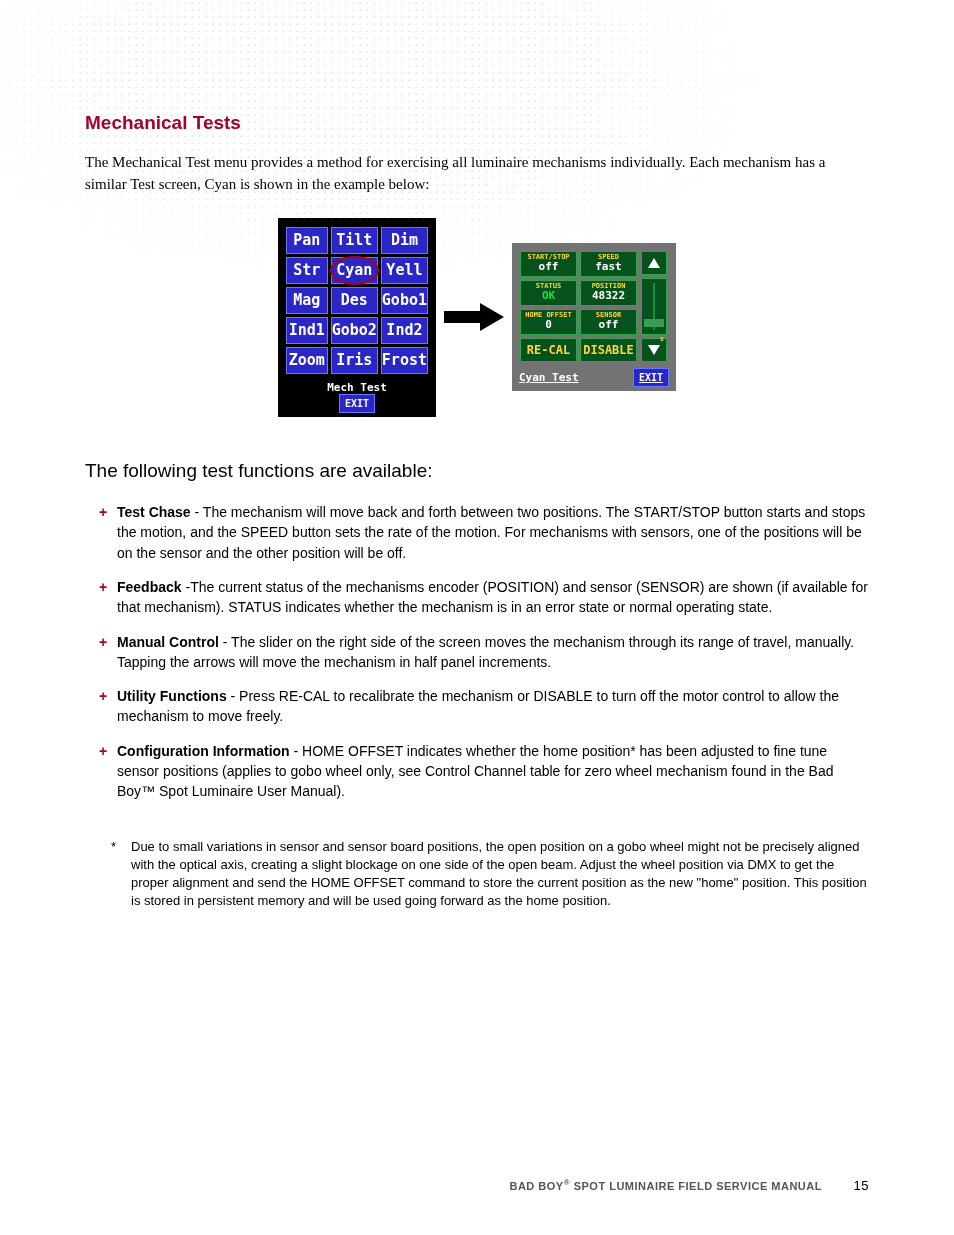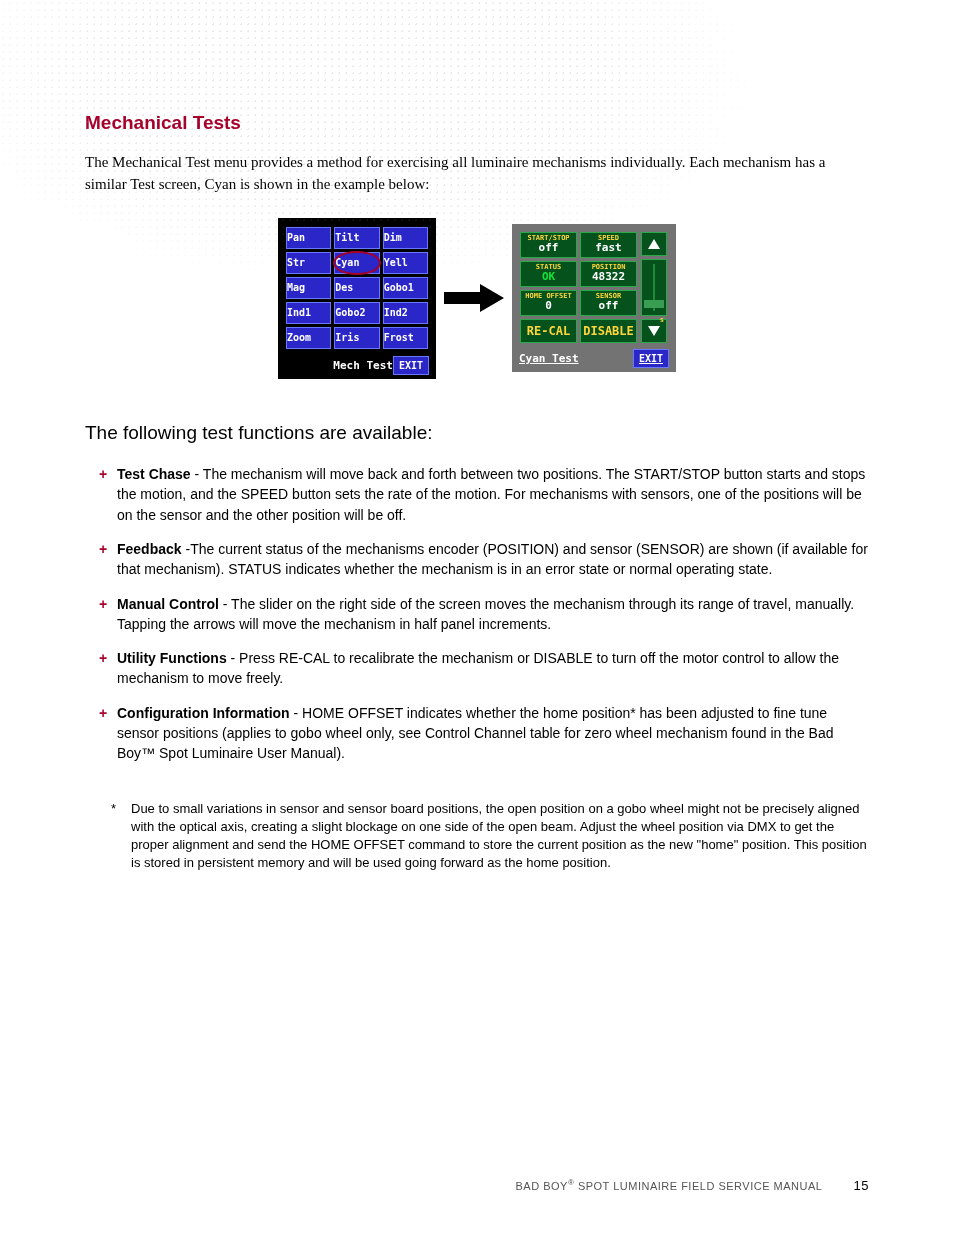--- a/index.html
+++ b/index.html
@@ -11,29 +11,29 @@
   p.intro{font-size:15px;line-height:1.45;margin:18px 0 0 0;font-family:Liberation Serif, serif;}
   p.avail{font-size:19px;line-height:1.45;margin:40px 0 18px 0;}
   ul.funcs{list-style:none;margin:0;padding:0;}
   ul.funcs>li{font-size:14px;line-height:1.45;margin:12px 0 14px 0;padding-left:32px;position:relative;}
   ul.funcs>li::before{content:"+";position:absolute;left:14px;top:0;color:#a6002b;font-weight:700;}
   ul.funcs .lead{font-weight:700;}
   .footnote{font-size:13px;line-height:1.4;margin-top:36px;padding-left:46px;position:relative;}
   .footnote .star{position:absolute;left:26px;top:0;}
   .footer{position:absolute;bottom:42px;right:85px;font-size:11px;letter-spacing:.5px;color:#555;}
   .footer .reg{font-size:8px;vertical-align:super;}
-  .footer .name{font-weight:400;margin-left:20px;}
+  .footer .name{font-weight:700;margin-left:20px;}
   .footer .num{margin-left:28px;color:#000;font-size:13px;}
 
   
   .figure{display:flex;align-items:center;justify-content:center;margin:22px auto 0 auto;width:570px;}
   .lcd{background:#000;padding:6px 5px 1px 5px;font-family:"Lucida Console",Monaco,monospace;color:#fff;width:148px;}
   .lcd table{border-collapse:separate;border-spacing:3px;width:100%;}
-  .lcd td{background:#2a26c8;border:1px solid #6a77ff;text-align:left;font-size:10px;font-weight:700;padding:5px 0;width:33%;line-height:1;position:relative;}
-  .lcd .bot{display:flex;justify-content:flex-end;align-items:center;margin:4px 2px 3px 2px;}
+  .lcd td{background:#2a26c8;border:1px solid #6a77ff;text-align:center;font-size:15px;font-weight:700;padding:5px 0;width:33%;line-height:1;position:relative;}
+  .lcd .bot{display:flex;justify-content:flex-start;align-items:center;margin:4px 2px 3px 2px;flex-direction:column;}
   .lcd .bot .title{font-size:11px;font-weight:700;}
   .lcd .bot .exit{background:#2a26c8;border:1px solid #6a77ff;font-size:10px;font-weight:700;padding:3px 5px;}
   .ring{position:absolute;inset:-2px;border:2px solid #a6002b;border-radius:50%;pointer-events:none;}
   .arrow{width:60px;height:28px;margin:0 8px;}
   .arrow svg{display:block;}
 
   
   .lcd2{background:#737373;padding:5px 5px 1px 5px;font-family:"Lucida Console",Monaco,monospace;color:#fff;width:154px;}
   .lcd2 .body{display:flex;}
   .grid2{flex:1;}

